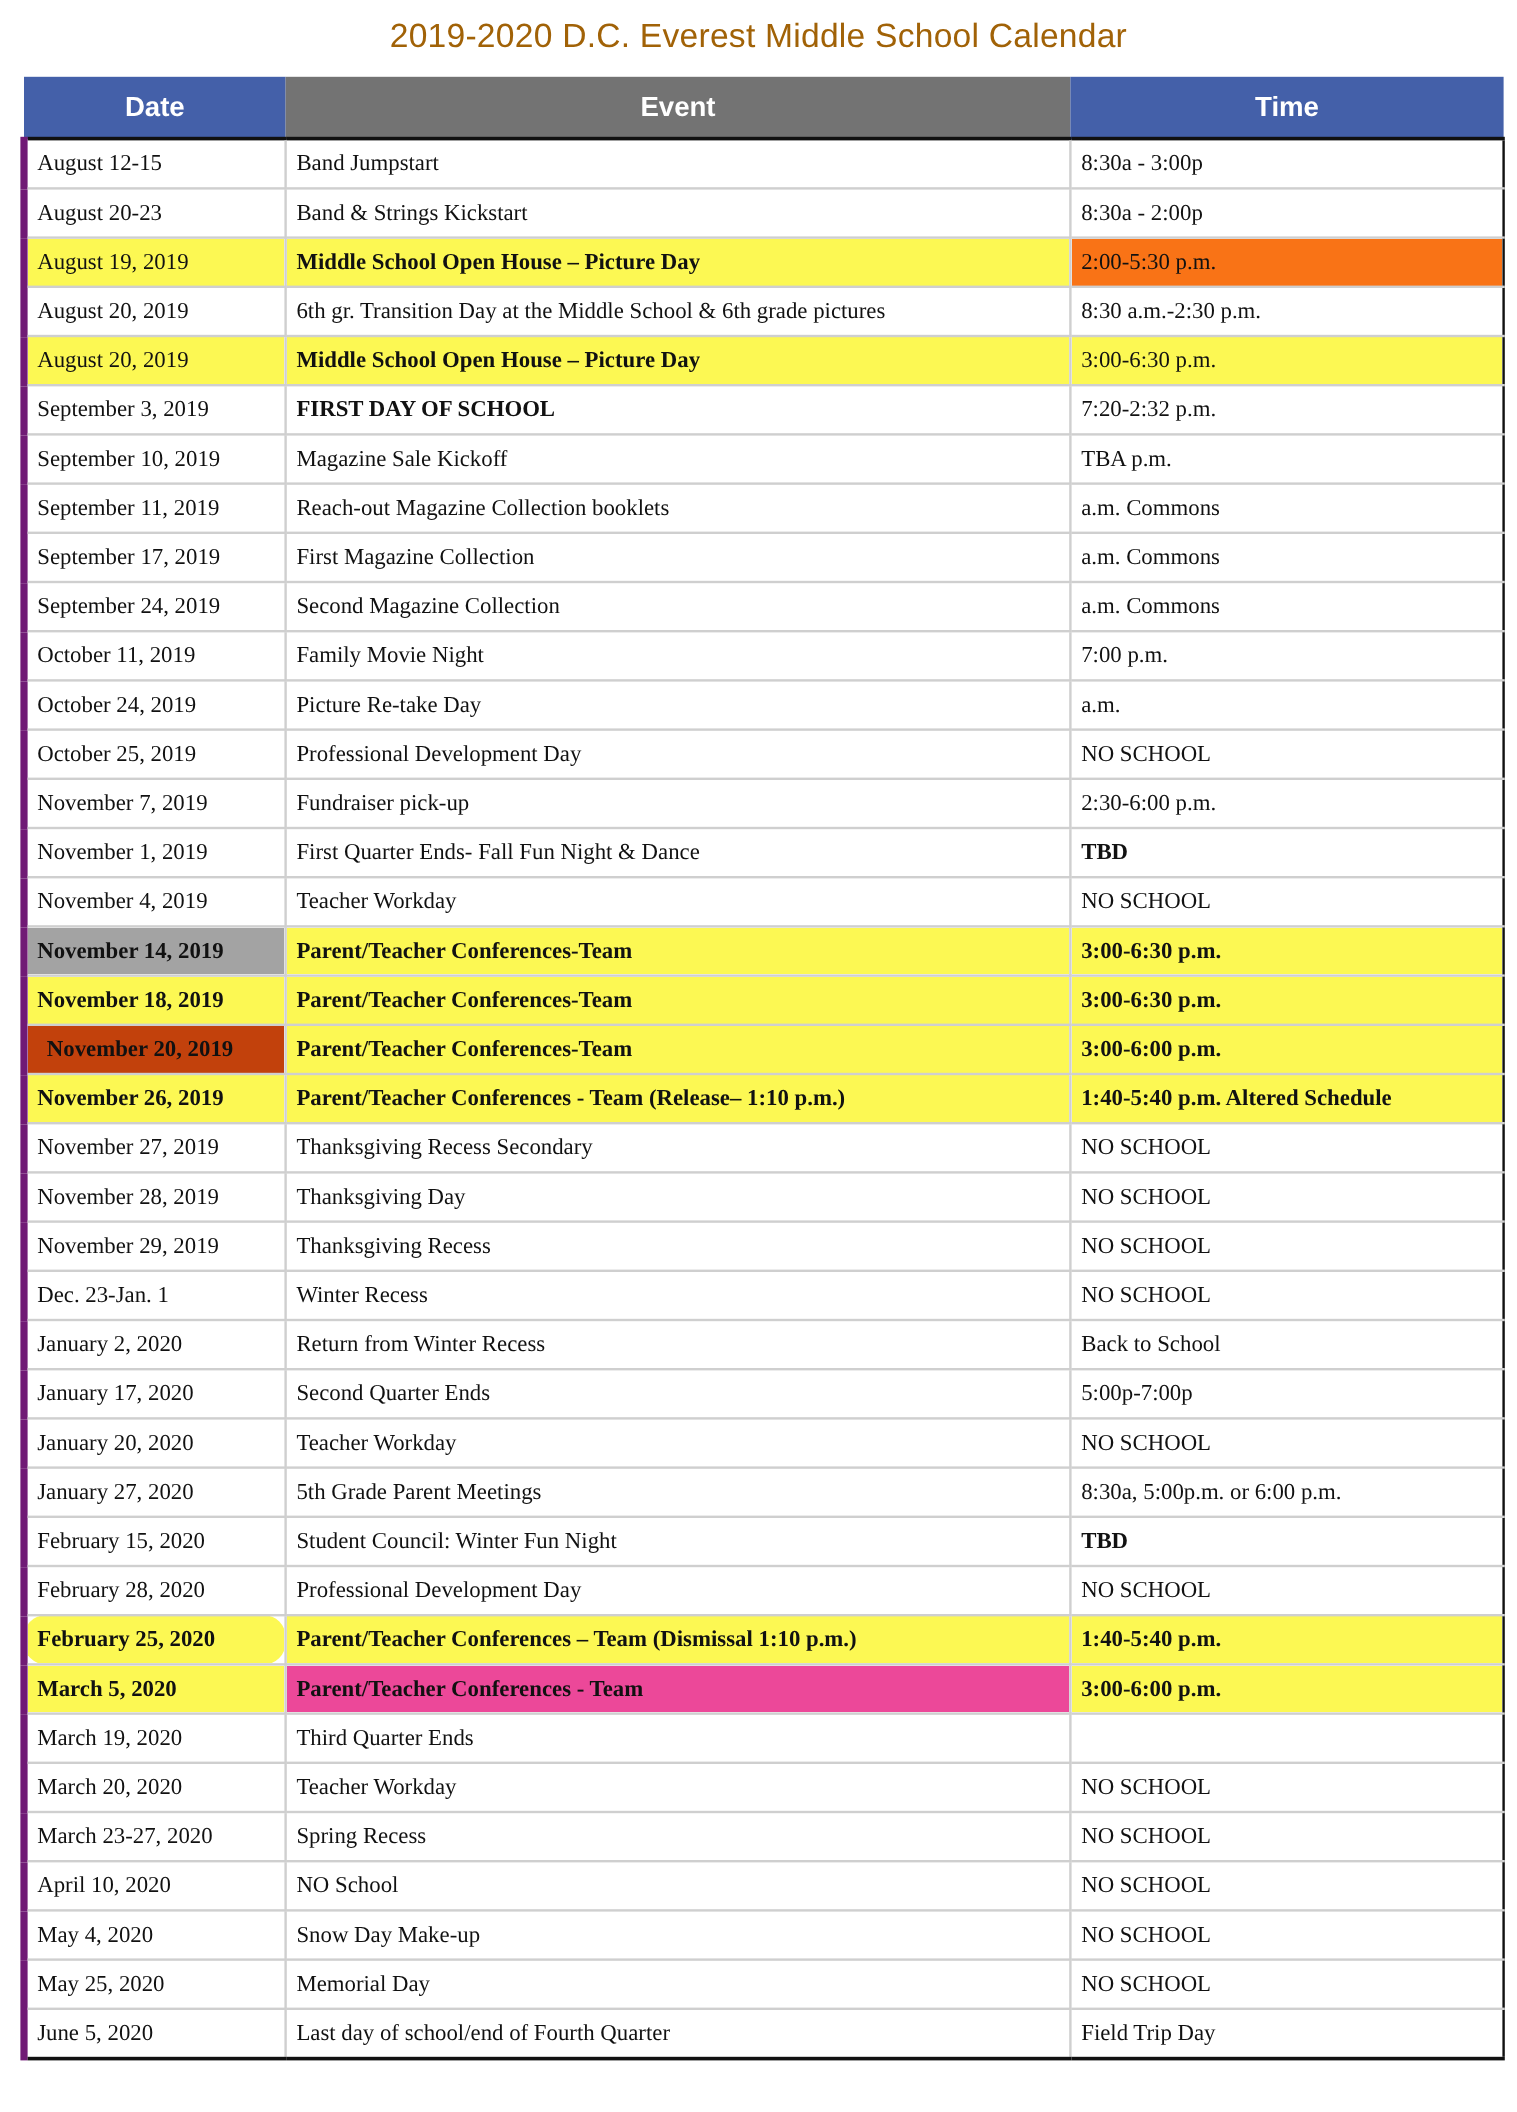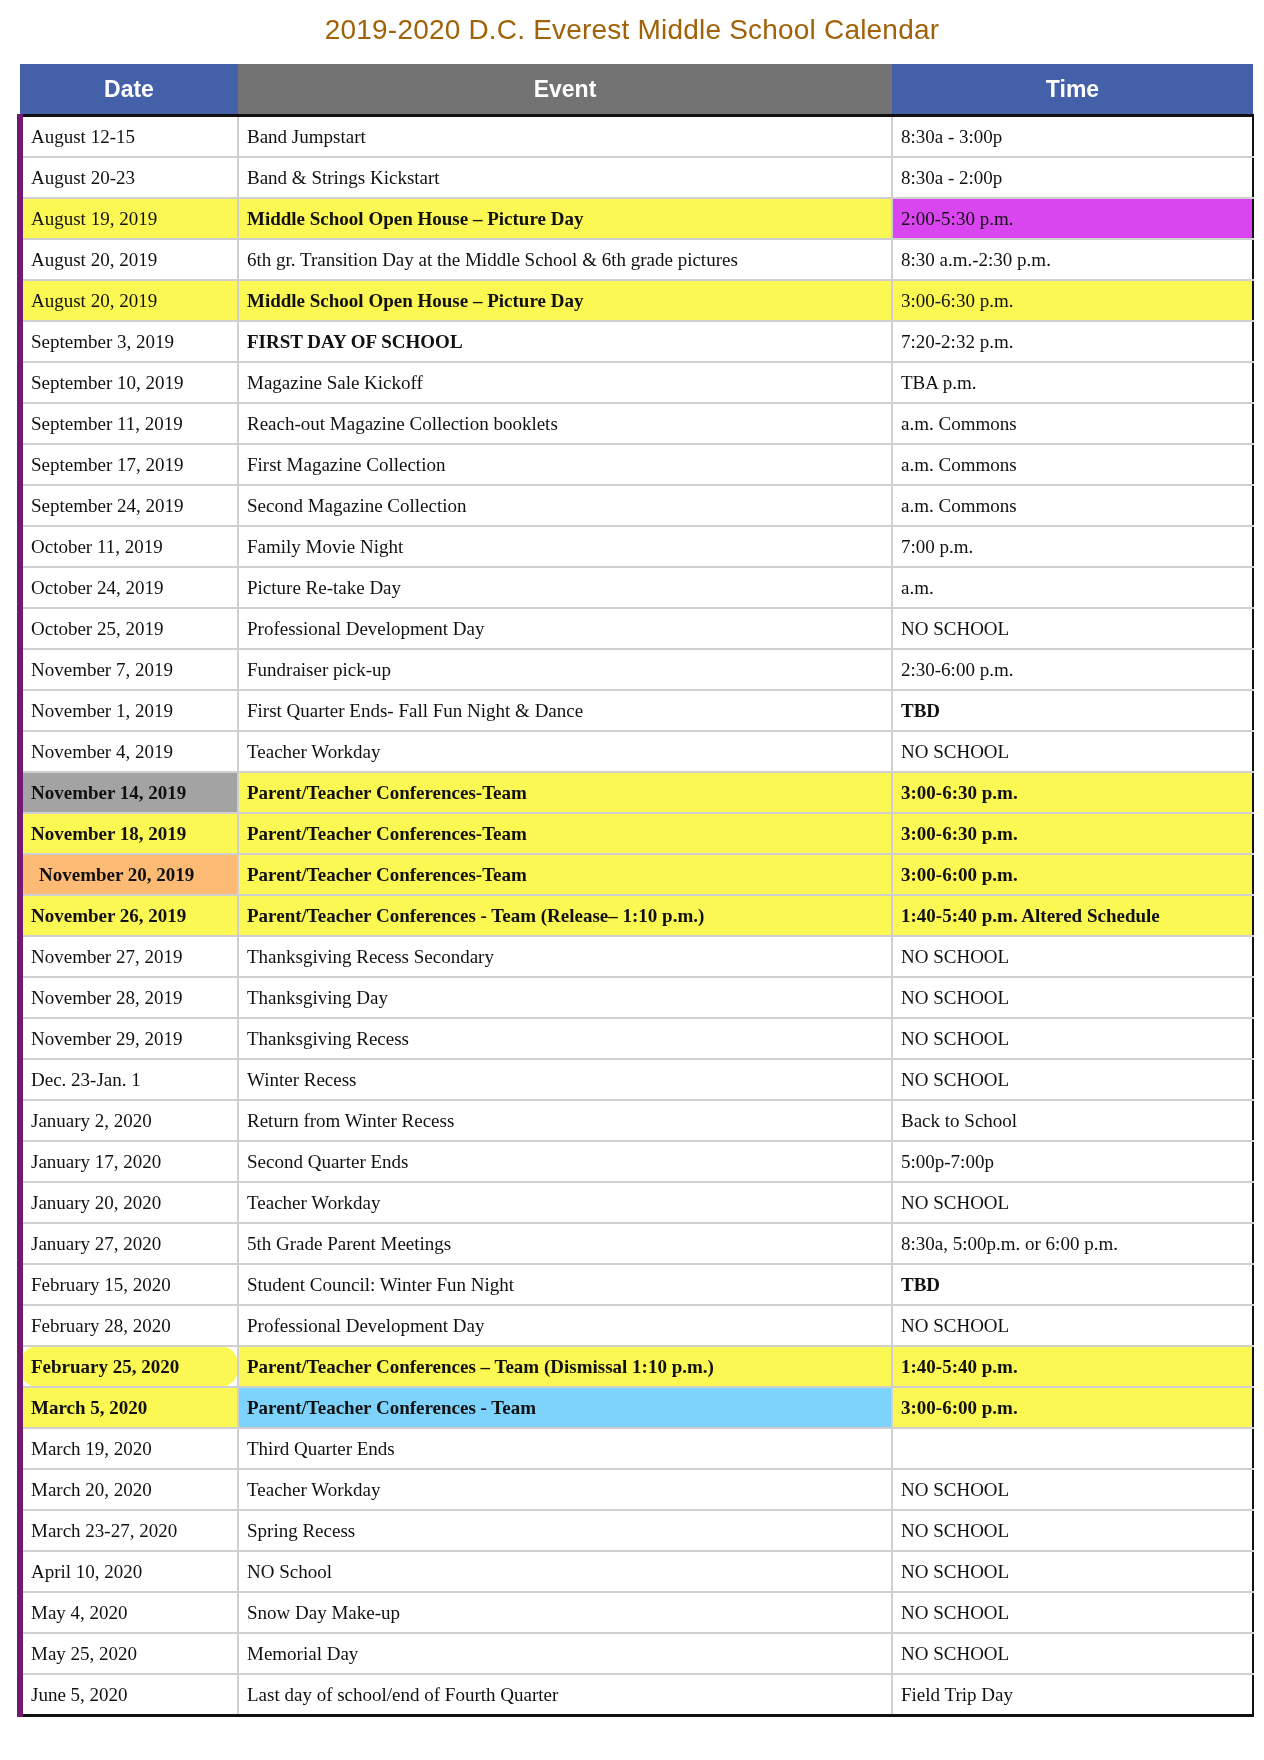--- a/index.html
+++ b/index.html
@@ -57,21 +57,21 @@
         <td>8:30a - 3:00p</td>
       </tr>
       <tr>
         <td>August 20-23</td>
         <td>Band &amp; Strings Kickstart</td>
         <td>8:30a - 2:00p</td>
       </tr>
       <tr class="hl">
         <td style="background: rgb(252, 248, 83);">August 19, 2019</td>
         <td class="b" style="background: rgb(252, 248, 83);">Middle School Open House – Picture Day</td>
-        <td style="background: #d946ef;">2:00-5:30 p.m.</td>
+        <td style="background: #f97316;">2:00-5:30 p.m.</td>
       </tr>
       <tr>
         <td>August 20, 2019</td>
         <td>6th gr. Transition Day at the Middle School  &amp; 6th grade pictures</td>
         <td>8:30 a.m.-2:30 p.m.</td>
       </tr>
       <tr class="hl">
         <td style="background: rgb(252, 248, 83);">August 20, 2019</td>
         <td class="b" style="background: rgb(252, 248, 83);">Middle School Open House – Picture Day</td>
         <td style="background: rgb(252, 248, 83);">3:00-6:30 p.m.</td>
@@ -135,21 +135,21 @@
         <td class="b" style="background: #a3a3a3;">November 14, 2019</td>
         <td class="b" style="background: rgb(252, 248, 83);">Parent/Teacher Conferences-Team</td>
         <td class="b" style="background: rgb(252, 248, 83);">3:00-6:30 p.m.</td>
       </tr>
       <tr class="hl">
         <td class="b" style="background: rgb(252, 248, 83);">November 18, 2019</td>
         <td class="b" style="background: rgb(252, 248, 83);">Parent/Teacher Conferences-Team</td>
         <td class="b" style="background: rgb(252, 248, 83);">3:00-6:30 p.m.</td>
       </tr>
       <tr class="hl">
-        <td class="b" style="background: #fdba74; padding-left: 16px;">November 20, 2019</td>
+        <td class="b" style="background: #c2410c; padding-left: 16px;">November 20, 2019</td>
         <td class="b" style="background: rgb(252, 248, 83);">Parent/Teacher Conferences-Team</td>
         <td class="b" style="background: rgb(252, 248, 83);">3:00-6:00 p.m.</td>
       </tr>
       <tr class="hl">
         <td class="b" style="background: rgb(252, 248, 83);">November 26, 2019</td>
         <td class="b" style="background: rgb(252, 248, 83);">Parent/Teacher Conferences - Team (Release– 1:10 p.m.)</td>
         <td class="b" style="background: rgb(252, 248, 83);">1:40-5:40 p.m. Altered Schedule</td>
       </tr>
       <tr>
         <td>November 27, 2019</td>
@@ -201,21 +201,21 @@
         <td>Professional Development Day</td>
         <td>NO SCHOOL</td>
       </tr>
       <tr class="hl">
         <td class="b" style="background: rgb(252, 248, 83); border-radius: 18px;">February 25, 2020</td>
         <td class="b" style="background: rgb(252, 248, 83);">Parent/Teacher Conferences – Team (Dismissal 1:10 p.m.)</td>
         <td class="b" style="background: rgb(252, 248, 83);">1:40-5:40 p.m.</td>
       </tr>
       <tr class="hl">
         <td class="b" style="background: rgb(252, 248, 83);">March 5, 2020</td>
-        <td class="b" style="background: #7dd3fc;">Parent/Teacher Conferences - Team</td>
+        <td class="b" style="background: #ec4899;">Parent/Teacher Conferences - Team</td>
         <td class="b" style="background: rgb(252, 248, 83);">3:00-6:00 p.m.</td>
       </tr>
       <tr>
         <td>March 19, 2020</td>
         <td>Third Quarter Ends</td>
         <td></td>
       </tr>
       <tr>
         <td>March 20, 2020</td>
         <td>Teacher Workday</td>

